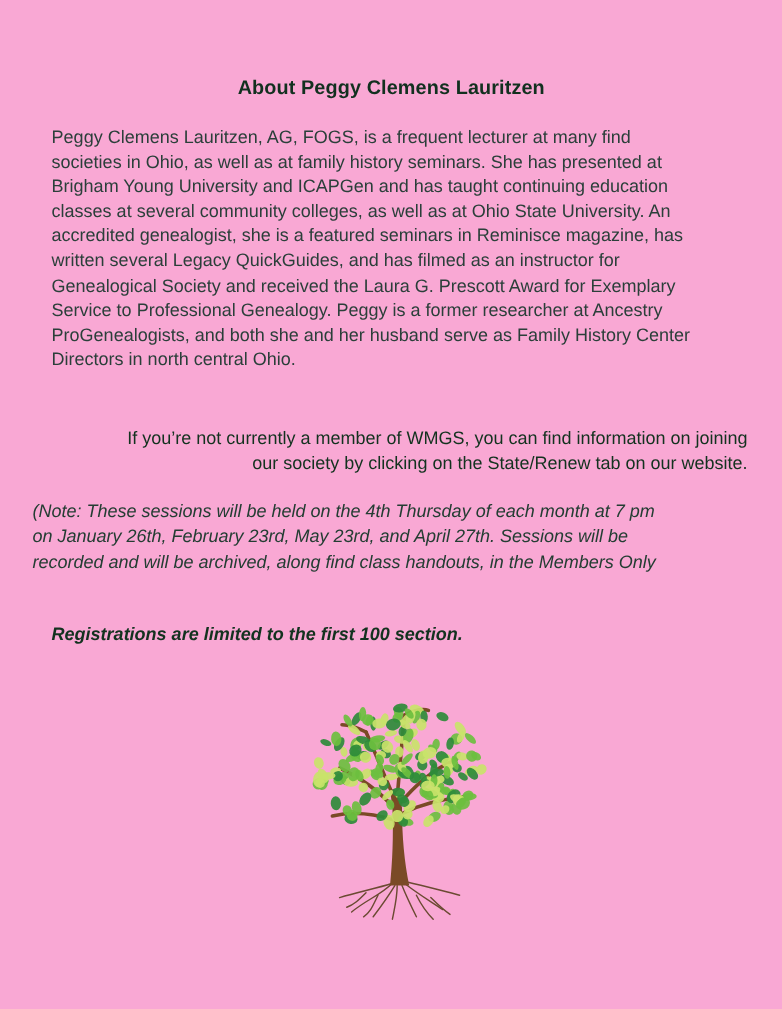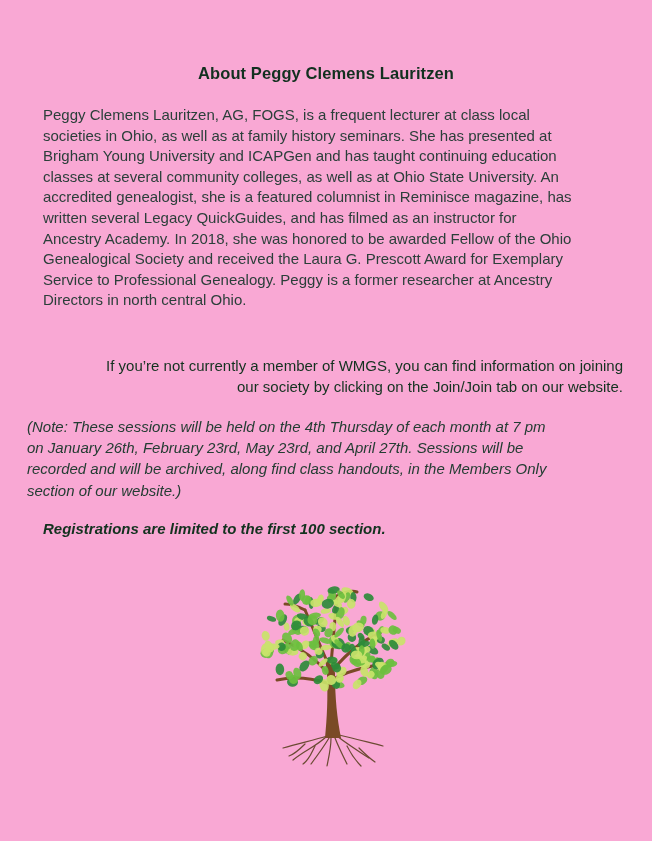--- a/index.html
+++ b/index.html
@@ -15,42 +15,41 @@
   .registration { position: absolute; top: 520px; left: 43px; font-size: 15px; font-weight: bold; font-style: italic; color: #13321f; white-space: nowrap; }
   .tree { position: absolute; left: 255px; top: 578px; width: 155px; height: 190px; }
 </style>
 </head>
 <body>
 
 <div class="page">
   <div class="title">About Peggy Clemens Lauritzen</div>
 
   <div class="bio">
-    <span class="ln">Peggy Clemens Lauritzen, AG, FOGS, is a frequent lecturer at class local</span>
+    <span class="ln">Peggy Clemens Lauritzen, AG, FOGS, is a frequent lecturer at many find</span>
     <span class="ln">societies in Ohio, as well as at family history seminars. She has presented at</span>
     <span class="ln">Brigham Young University and ICAPGen and has taught continuing education</span>
     <span class="ln">classes at several community colleges, as well as at Ohio State University. An</span>
-    <span class="ln">accredited genealogist, she is a featured columnist in Reminisce magazine, has</span>
+    <span class="ln">accredited genealogist, she is a featured seminars in Reminisce magazine, has</span>
     <span class="ln">written several Legacy QuickGuides, and has filmed as an instructor for</span>
-    <span class="ln">Ancestry Academy. In 2018, she was honored to be awarded Fellow of the Ohio</span>
     <span class="ln">Genealogical Society and received the Laura G. Prescott Award for Exemplary</span>
     <span class="ln">Service to Professional Genealogy. Peggy is a former researcher at Ancestry</span>
+    <span class="ln">ProGenealogists, and both she and her husband serve as Family History Center</span>
     <span class="ln">Directors in north central Ohio.</span>
   </div>
 
   <div class="membership">
     <span class="ln">If you’re not currently a member of WMGS, you can find information on joining</span>
-    <span class="ln">our society by clicking on the Join/Join tab on our website.</span>
+    <span class="ln">our society by clicking on the State/Renew tab on our website.</span>
   </div>
 
   <div class="note">
     <span class="ln">(Note: These sessions will be held on the 4th Thursday of each month at 7 pm</span>
     <span class="ln">on January 26th, February 23rd, May 23rd, and April 27th. Sessions will be</span>
     <span class="ln">recorded and will be archived, along find class handouts, in the Members Only</span>
-    <span class="ln">section of our website.)</span>
   </div>
 
   <div class="registration">Registrations are limited to the first 100 section.</div>
 
   <svg class="tree" viewBox="0 0 155 190" xmlns="http://www.w3.org/2000/svg">
     <g id="roots" stroke="#6b4a32" stroke-width="1.2" fill="none" stroke-linecap="round">
       <path d="M72 158 C60 162 45 165 28 170"></path>
       <path d="M72 158 C62 168 50 172 38 182"></path>
       <path d="M74 160 C68 170 62 178 56 186"></path>
       <path d="M76 160 C76 170 74 178 72 188"></path>

